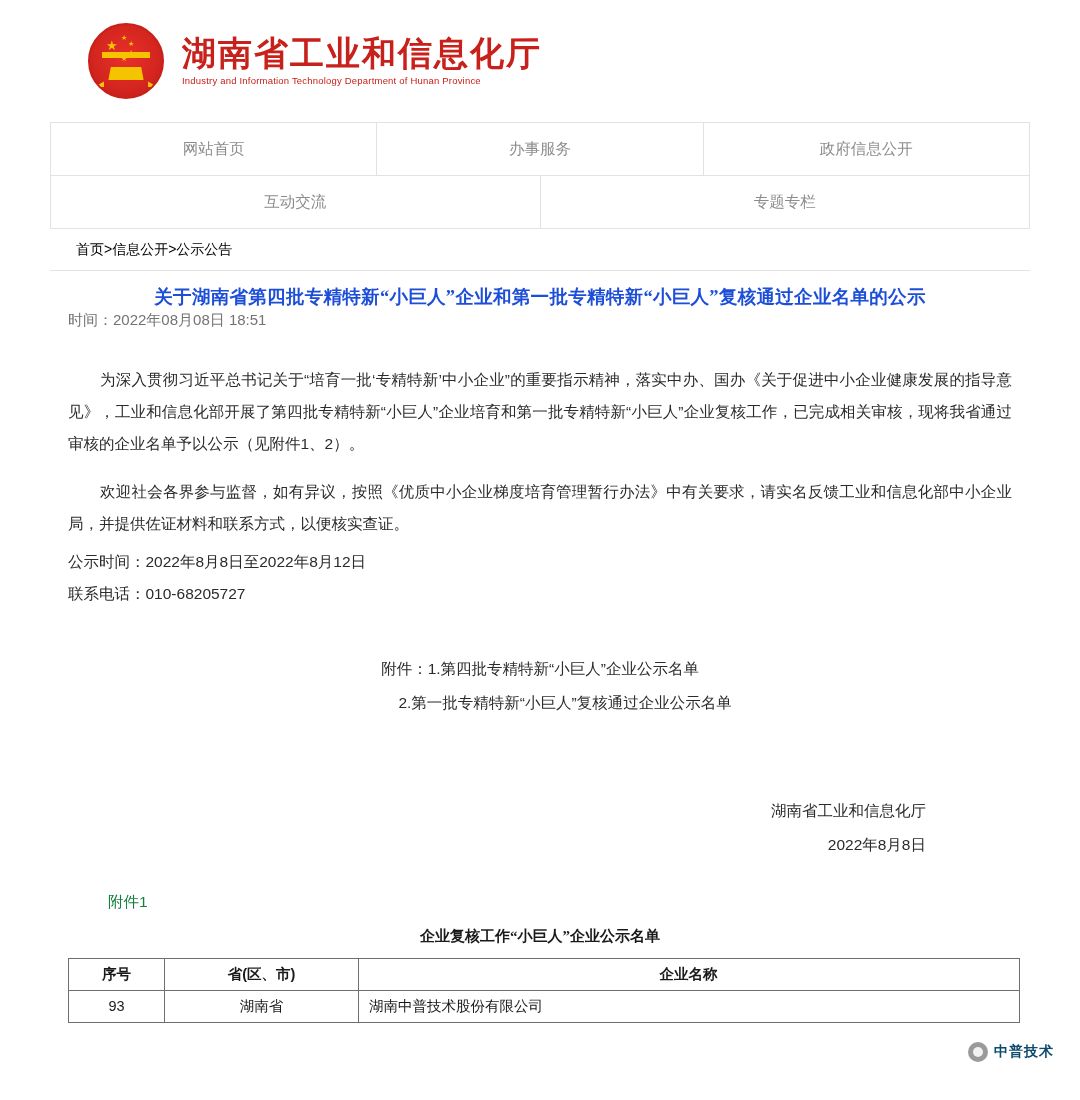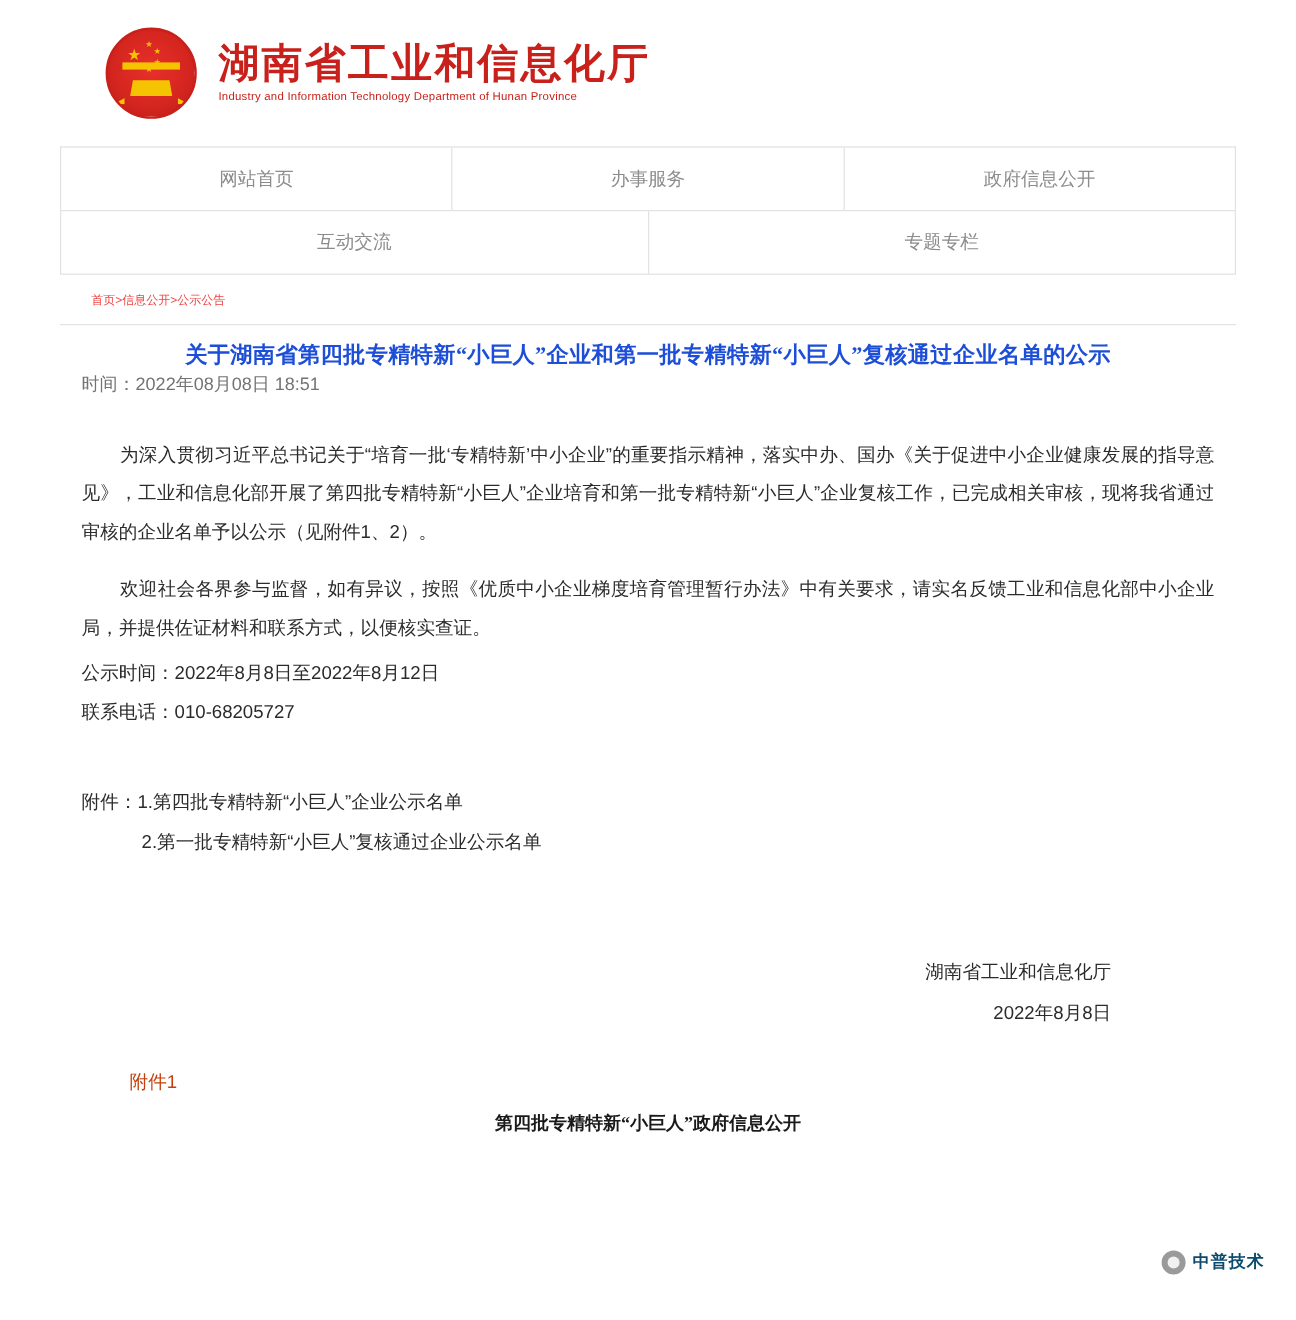--- a/index.html
+++ b/index.html
@@ -123,22 +123,22 @@
   }
   .nav-item:last-child { border-right: none; }
 
   
   .breadcrumb {
     margin: 0 50px;
     height: 42px;
     display: flex;
     align-items: center;
     padding-left: 26px;
-    font-size: 10px;
-    color: #ef4444;
+    font-size: 14px;
+    color: #000000;
     border-bottom: 1px solid #e2e2e2;
   }
 
   
   .article { padding: 0 68px; }
   .doc-title {
     margin-top: 14px;
     text-align: center;
     font-family: "Liberation Serif", serif;
     font-size: 18.5px;
@@ -164,21 +164,21 @@
   }
   .para.indent { text-indent: 32px; }
 
   .info-line {
     font-size: 15.5px;
     line-height: 32px;
     color: #2b2b2b;
     margin: 0;
   }
 
-  .attach-block { margin-top: 42px; }
+  .attach-block { margin-top: 42px; text-align: center; }
   .attach-line {
     font-size: 15.5px;
     line-height: 34px;
     color: #2b2b2b;
     margin: 0;
   }
   .attach-line.sub { padding-left: 50px; }
 
   .signature {
     margin-top: 74px;
@@ -188,21 +188,21 @@
   .signature div {
     font-size: 15.5px;
     line-height: 34px;
     color: #2b2b2b;
   }
 
   .attach-label {
     margin-top: 30px;
     padding-left: 40px;
     font-size: 15.5px;
-    color: #c2410c;
+    color: #15803d;
   }
 
   .table-title {
     margin-top: 14px;
     text-align: center;
     font-size: 15px;
     font-weight: bold;
     font-family: "Liberation Serif", serif;
     color: #1a1a1a;
   }
@@ -308,20 +308,36 @@
     <p class="attach-line">附件：1.第四批专精特新“小巨人”企业公示名单</p>
     <p class="attach-line sub">2.第一批专精特新“小巨人”复核通过企业公示名单</p>
   </div>
 
   <div class="signature">
     <div>湖南省工业和信息化厅</div>
     <div>2022年8月8日</div>
   </div>
 
   <div class="attach-label">附件1</div>
-  <div class="table-title">第四批专精特新“小巨人”政府信息公开</div>
-
+  <div class="table-title">企业复核工作“小巨人”企业公示名单</div>
+
+  <table class="list">
+    <thead>
+      <tr>
+        <th class="c1">序号</th>
+        <th class="c2">省(区、市)</th>
+        <th class="c3">企业名称</th>
+      </tr>
+    </thead>
+    <tbody>
+      <tr>
+        <td class="c1">93</td>
+        <td class="c2">湖南省</td>
+        <td class="c3">湖南中普技术股份有限公司</td>
+      </tr>
+    </tbody>
+  </table>
 </div>
 
 <div class="watermark">
   <span class="wm-logo"></span>
   <span class="wm-text">中普技术</span>
 </div>
 
 </body></html>

